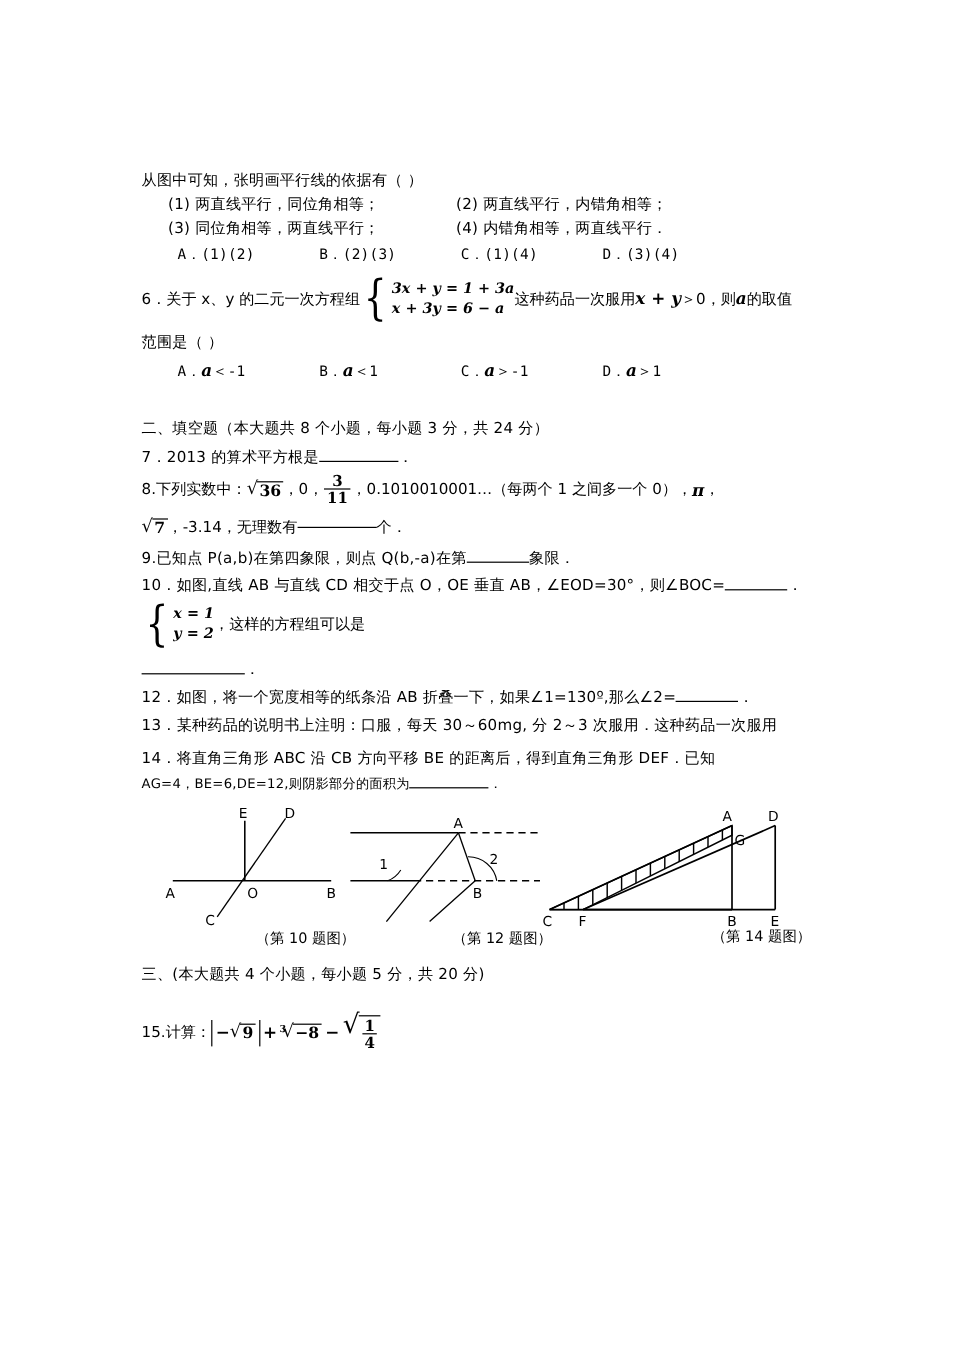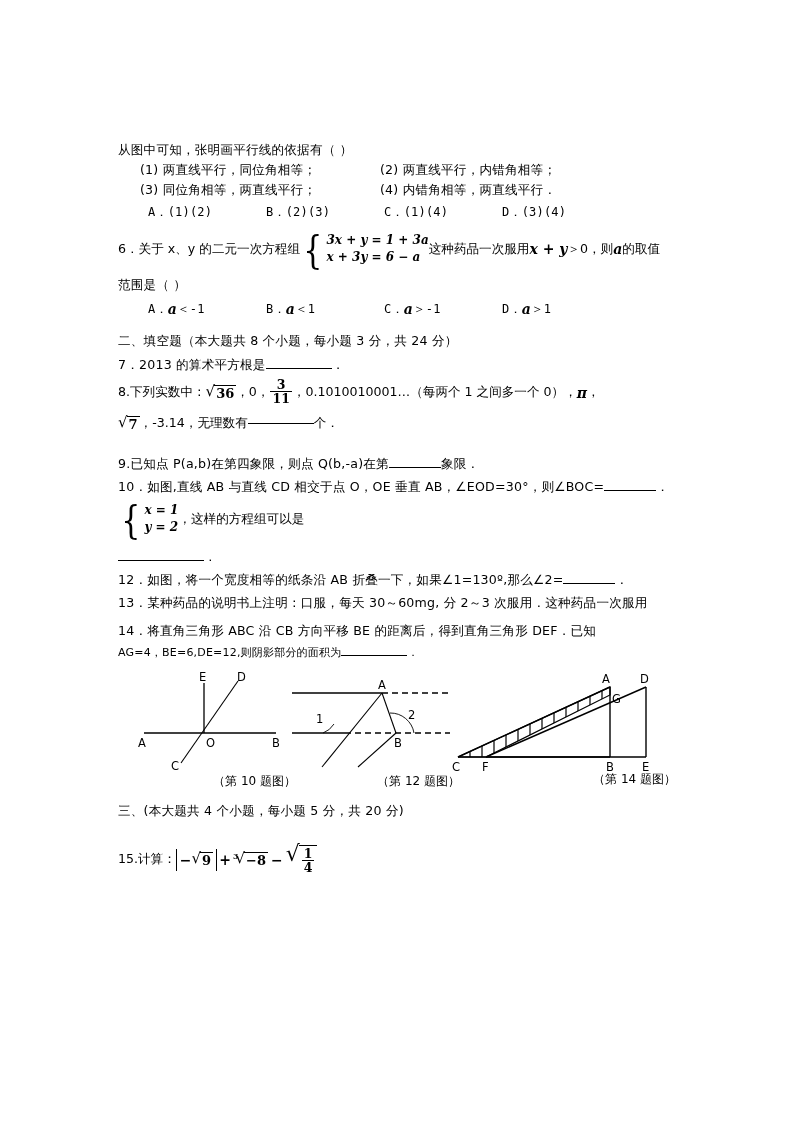--- a/index.html
+++ b/index.html
@@ -245,21 +245,21 @@
           <span class="mono">-1</span>
       </span>
       <span class="opt row-mid">
         <span class="mono">D．</span>
           <span class="math">a</span>
           <span class="cn">＞</span>
           <span class="mono">1</span>
       </span>
     </div>
 
-    <div class="line cn" style="margin-top:12px">二、填空题（本大题共 8 个小题，每小题 3 分，共 24 分）</div>
+    <div class="line cn" style="margin-top:28px">二、填空题（本大题共 8 个小题，每小题 3 分，共 24 分）</div>
 
     <div class="line cn row" style="margin-top:4px">
       <span>7．2013 的算术平方根是</span>
       <span class="blank b-lg"></span>
       <span>．</span>
     </div>
 
     <div class="row-mid" style="margin-top:4px">
       <span class="cn">8.下列实数中：</span>
       <span class="rad">
@@ -278,21 +278,21 @@
     <div class="row-mid" style="margin-top:9px">
       <span class="rad">
         <span class="rad-sign">√</span>
           <span class="rad-body">7</span>
       </span>
       <span class="cn">，-3.14，无理数有</span>
       <span class="blank b-lg"></span>
       <span class="cn">个．</span>
     </div>
 
-    <div class="line cn row" style="margin-top:22px">
+    <div class="line cn row" style="margin-top:7px">
       <span>9.已知点 P(a,b)在第四象限，则点 Q(b,-a)在第</span>
       <span class="blank b-md"></span>
       <span>象限．</span>
     </div>
 
     <div class="line cn row" style="margin-top:3px">
       <span>10．如图,直线 AB 与直线 CD 相交于点 O，OE 垂直 AB，∠EOD=30°，则∠BOC=</span>
       <span class="blank b-md"></span>
       <span>．</span>
     </div>

